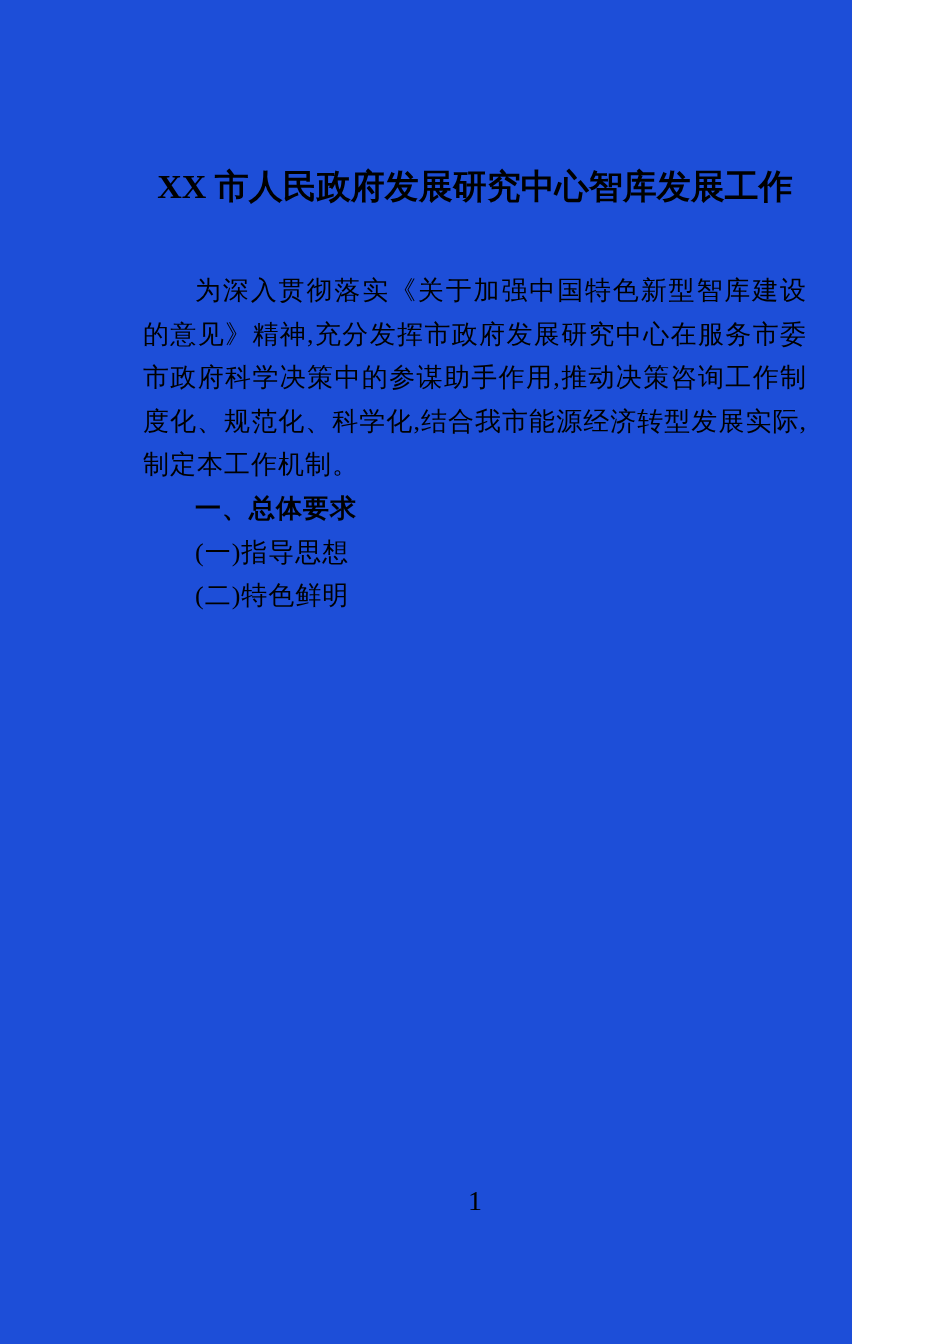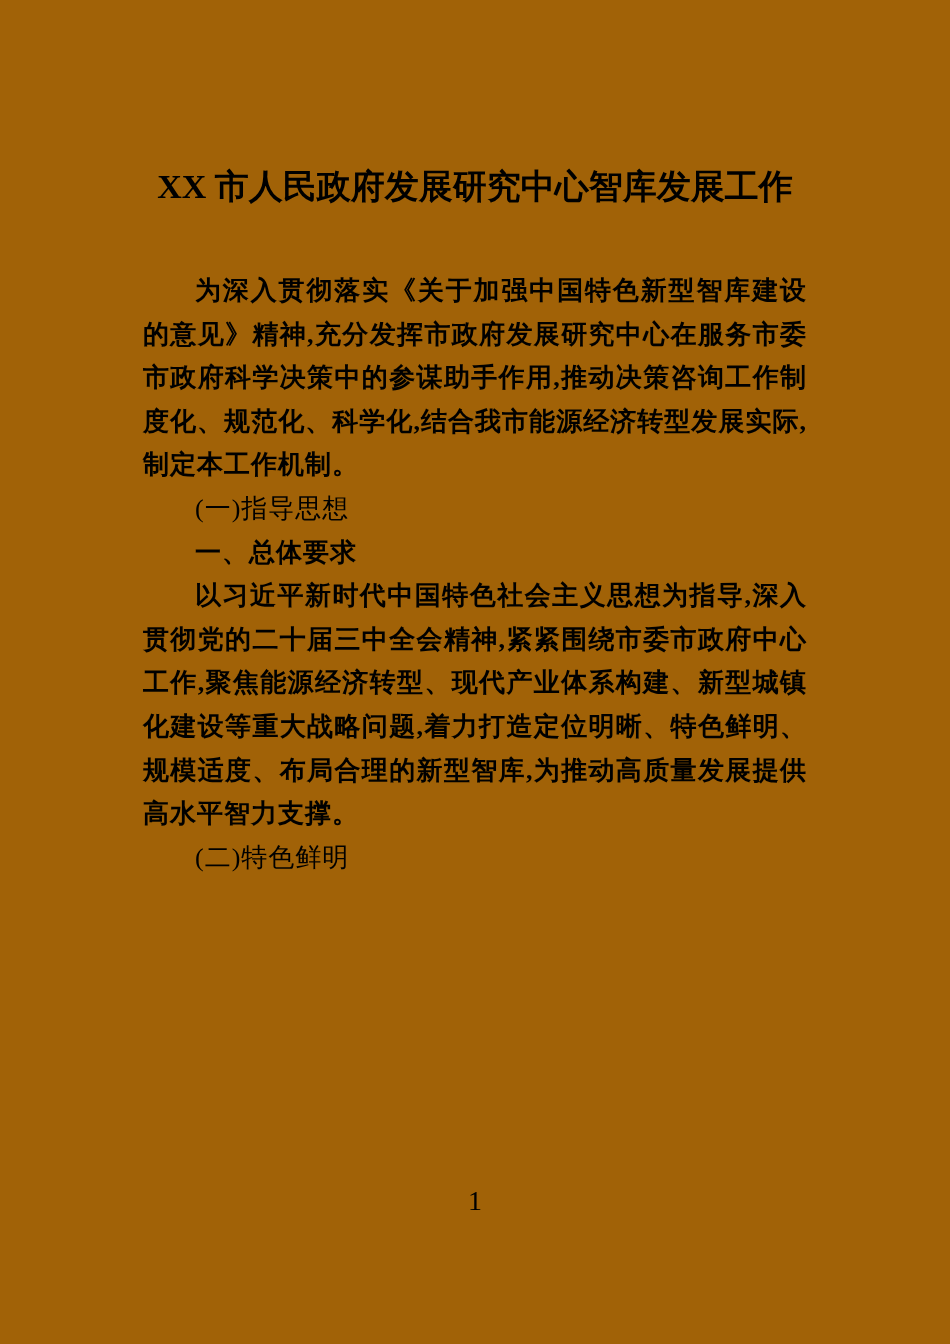--- a/index.html
+++ b/index.html
@@ -2,23 +2,23 @@
 <html><head>
 <meta charset="utf-8">
 <style>
   html, body {
     margin: 0;
     padding: 0;
     background: #ffffff;
   }
   .page {
     position: relative;
-    width: 950px;
+    width: 852px;
     height: 1344px;
-    background: #a16207;
+    background: #1d4ed8;
     overflow: hidden;
     color: #000000;
     font-family: "Liberation Serif", serif;
   }
   .content {
     position: absolute;
     left: 143px;
     top: 0;
     width: 664px;
   }
@@ -37,21 +37,21 @@
   .para {
     margin: 0;
     font-size: 26px;
     line-height: 43.6px;
     text-align: justify;
     text-align-last: left;
     text-indent: 2em;
     letter-spacing: 1px;
   }
   .para.body {
-    font-weight: 700;
+    font-weight: 400;
   }
   .para.h1 {
     font-family: "Liberation Sans", sans-serif;
     font-weight: 700;
     text-align: left;
   }
   .para.h2 {
     font-weight: 400;
     text-align: left;
   }
@@ -71,25 +71,24 @@
 
 <div class="page">
   <div class="content">
 
     <div class="doc-title">
       <span class="title-line">XX 市人民政府发展研究中心智库发展工作</span>
     </div>
 
     <p class="para body">为深入贯彻落实《关于加强中国特色新型智库建设的意见》精神,充分发挥市政府发展研究中心在服务市委市政府科学决策中的参谋助手作用,推动决策咨询工作制度化、规范化、科学化,结合我市能源经济转型发展实际,制定本工作机制。</p>
 
+    <p class="para h1">一、总体要求</p>
+
     <p class="para h2">(一)指导思想</p>
 
-    <p class="para h1">一、总体要求</p>
-
-    <p class="para body">以习近平新时代中国特色社会主义思想为指导,深入贯彻党的二十届三中全会精神,紧紧围绕市委市政府中心工作,聚焦能源经济转型、现代产业体系构建、新型城镇化建设等重大战略问题,着力打造定位明晰、特色鲜明、规模适度、布局合理的新型智库,为推动高质量发展提供高水平智力支撑。</p>
 
     <p class="para h2">(二)特色鲜明</p>
 
 
   </div>
 
   <div class="page-number">1</div>
 </div>
 
 </body></html>

